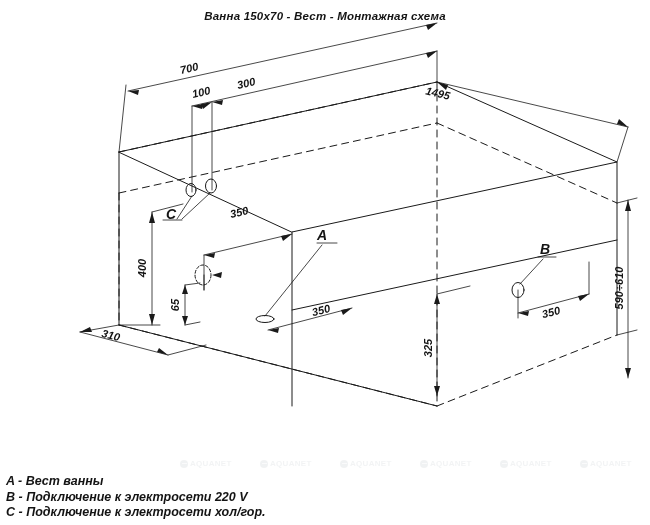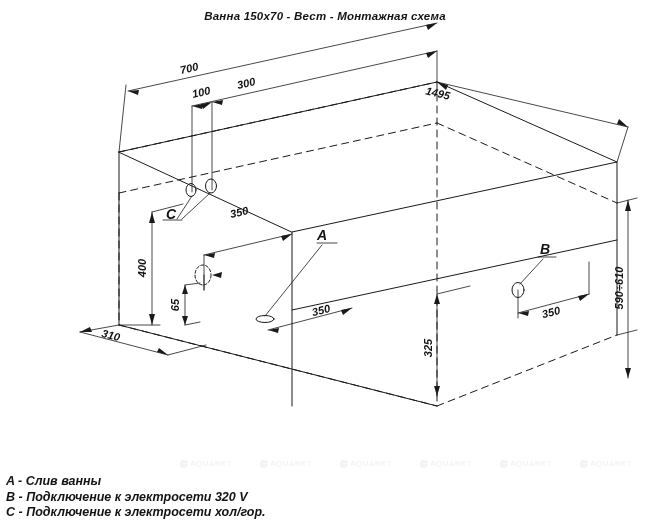--- a/index.html
+++ b/index.html
@@ -307,16 +307,16 @@
     <span class="wm-dot"></span>
     <span class="wm-text">AQUANET</span>
   </div>
   <div class="watermark" style="left:580px">
     <span class="wm-dot"></span>
     <span class="wm-text">AQUANET</span>
   </div>
 </div>
 
 <div class="legend-block">
-  <span class="legend-row">A - Слив ванны</span>
-  <span class="legend-row">B - Подключение к электросети 320 V</span>
+  <span class="legend-row">A - Вест ванны</span>
+  <span class="legend-row">B - Подключение к электросети 220 V</span>
   <span class="legend-row">C - Подключение к электросети хол/гор.</span>
 </div>
 
 </body></html>

